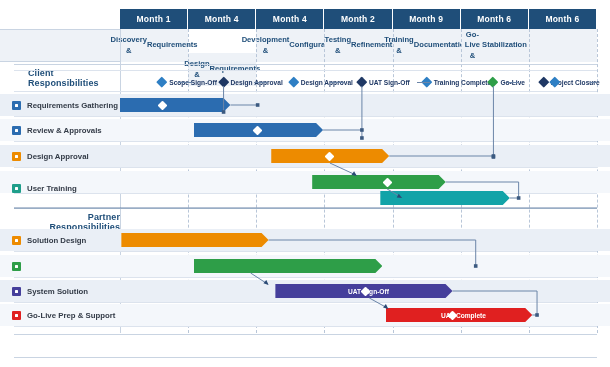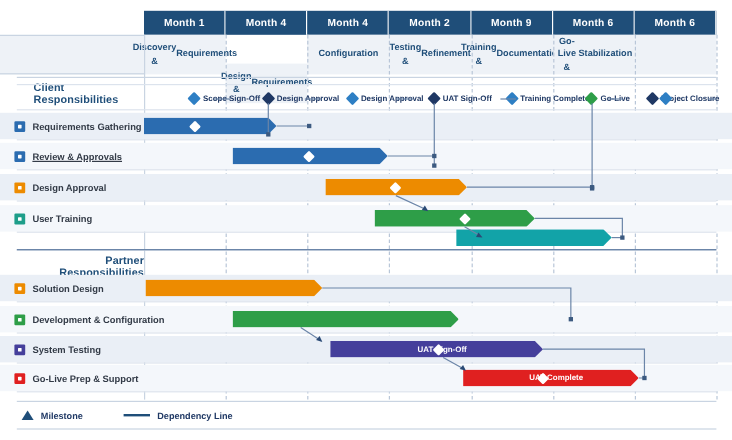--- a/index.html
+++ b/index.html
@@ -153,20 +153,21 @@
         <span>Discovery &amp;</span>
         <br>
         <span>Requirements</span>
       </div>
       <div class="phase-cell" style="left: 188.143px; width: 68.1429px; margin-top: 24px;">
         <span>Design &amp;</span>
         <br>
         <span>Requirements</span>
       </div>
       <div class="phase-cell" style="left: 256.286px; width: 68.1429px;">
+        <span>Development &amp;</span>
         <br>
         <span>Configuration</span>
       </div>
       <div class="phase-cell" style="left: 324.429px; width: 68.1429px;">
         <span>Testing &amp;</span>
         <br>
         <span>Refinement</span>
       </div>
       <div class="phase-cell" style="left: 392.571px; width: 68.1429px;">
         <span>Training &amp;</span>
@@ -195,55 +196,54 @@
   <div id="rows-layer">
       <div class="section-title" style="top: 68px;">Client Responsibilities</div>
       <div class="section-rule" style="top: 64px;"></div>
       <div class="row-band alt" style="top: 94px;"></div>
       <div class="row-label" style="top: 94px;">
         <span class="row-icon" style="background: rgb(43, 108, 176);"></span>
         <span class="row-label-text">Requirements Gathering</span>
       </div>
       <div class="hline" style="left: 14px; width: 583px; top: 116px;"></div>
       <div class="row-band plain" style="top: 119px;"></div>
-      <div class="row-label" style="top: 119px; text-decoration: underline;">
+      <div class="row-label" style="top: 119px;">
         <span class="row-icon" style="background: rgb(43, 108, 176);"></span>
         <span class="row-label-text">Review &amp; Approvals</span>
       </div>
       <div class="hline" style="left: 14px; width: 583px; top: 141px;"></div>
       <div class="row-band alt" style="top: 145px;"></div>
       <div class="row-label" style="top: 145px;">
         <span class="row-icon" style="background: rgb(237, 139, 0);"></span>
         <span class="row-label-text">Design Approval</span>
       </div>
       <div class="hline" style="left: 14px; width: 583px; top: 167px;"></div>
       <div class="row-band plain" style="top: 171px;"></div>
-      <div class="row-label" style="top: 171px;">
+      <div class="row-label" style="top: 171px; align-items: flex-end;">
         <span class="row-icon" style="background: rgb(30, 158, 138);"></span>
         <span class="row-label-text">User Training</span>
       </div>
       <div class="hline" style="left: 14px; width: 583px; top: 193px;"></div>
       <div class="section-title" style="top: 212px; text-align: right;">Partner Responsibilities</div>
       <div class="section-rule" style="top: 208px;"></div>
       <div class="row-band alt" style="top: 229px;"></div>
       <div class="row-label" style="top: 229px;">
         <span class="row-icon" style="background: rgb(237, 139, 0);"></span>
         <span class="row-label-text">Solution Design</span>
       </div>
       <div class="hline" style="left: 14px; width: 583px; top: 251px;"></div>
       <div class="row-band plain" style="top: 255px;"></div>
       <div class="row-label" style="top: 255px;">
         <span class="row-icon" style="background: rgb(46, 158, 72);"></span>
-        <span class="row-label-text">Development &amp; Configuration</span>
       </div>
       <div class="hline" style="left: 14px; width: 583px; top: 277px;"></div>
       <div class="row-band alt" style="top: 280px;"></div>
       <div class="row-label" style="top: 280px;">
         <span class="row-icon" style="background: rgb(69, 63, 155);"></span>
-        <span class="row-label-text">System Testing</span>
+        <span class="row-label-text">System Solution</span>
       </div>
       <div class="hline" style="left: 14px; width: 583px; top: 302px;"></div>
       <div class="row-band plain" style="top: 304px;"></div>
       <div class="row-label" style="top: 304px; align-items: center;">
         <span class="row-icon" style="background: rgb(224, 32, 32);"></span>
         <span class="row-label-text">Go-Live Prep &amp; Support</span>
       </div>
       <div class="hline" style="left: 14px; width: 583px; top: 326px;"></div>
     </div>
   <div id="milestone-layer">
@@ -338,24 +338,14 @@
       <polygon points="0,0 -5,-2.2 -5,2.2" fill="#2a4a75" transform="translate(268.5942857142857,285) rotate(42)"></polygon>
       <path d="M 369.3142857142857 298 L 387.3142857142857 308" stroke="#6b85a8" stroke-width="1" fill="none"></path>
       <polygon points="0,0 -5,-2.2 -5,2.2" fill="#2a4a75" transform="translate(388.3142857142857,309) rotate(40)"></polygon>
       <path d="M 452.53714285714284 291 H 537.0342857142857 V 315" stroke="#6b85a8" stroke-width="1" fill="none"></path>
       <path d="M 532.2642857142857 315 H 537.0342857142857" stroke="#6b85a8" stroke-width="1" fill="none"></path>
       <rect x="535.2342857142858" y="313.2" width="3.6" height="3.6" fill="#3c5a80"></rect>
       <path d="M 14 208 H 597" stroke="#6b85a8" stroke-width="1" fill="none"></path>
     </svg>
 
   <div class="legend-rule-top"></div>
-  <div class="legend" id="legend">
-      <div class="legend-item">
-        <span class="legend-tri"></span>
-        <span class="legend-txt">Milestone</span>
-      </div>
-      <div class="legend-item dep">
-        <span class="legend-line"></span>
-        <span class="legend-txt">Dependency Line</span>
-      </div>
-    </div>
   <div class="legend-rule-bot"></div>
 </div>
 
 </body></html>

